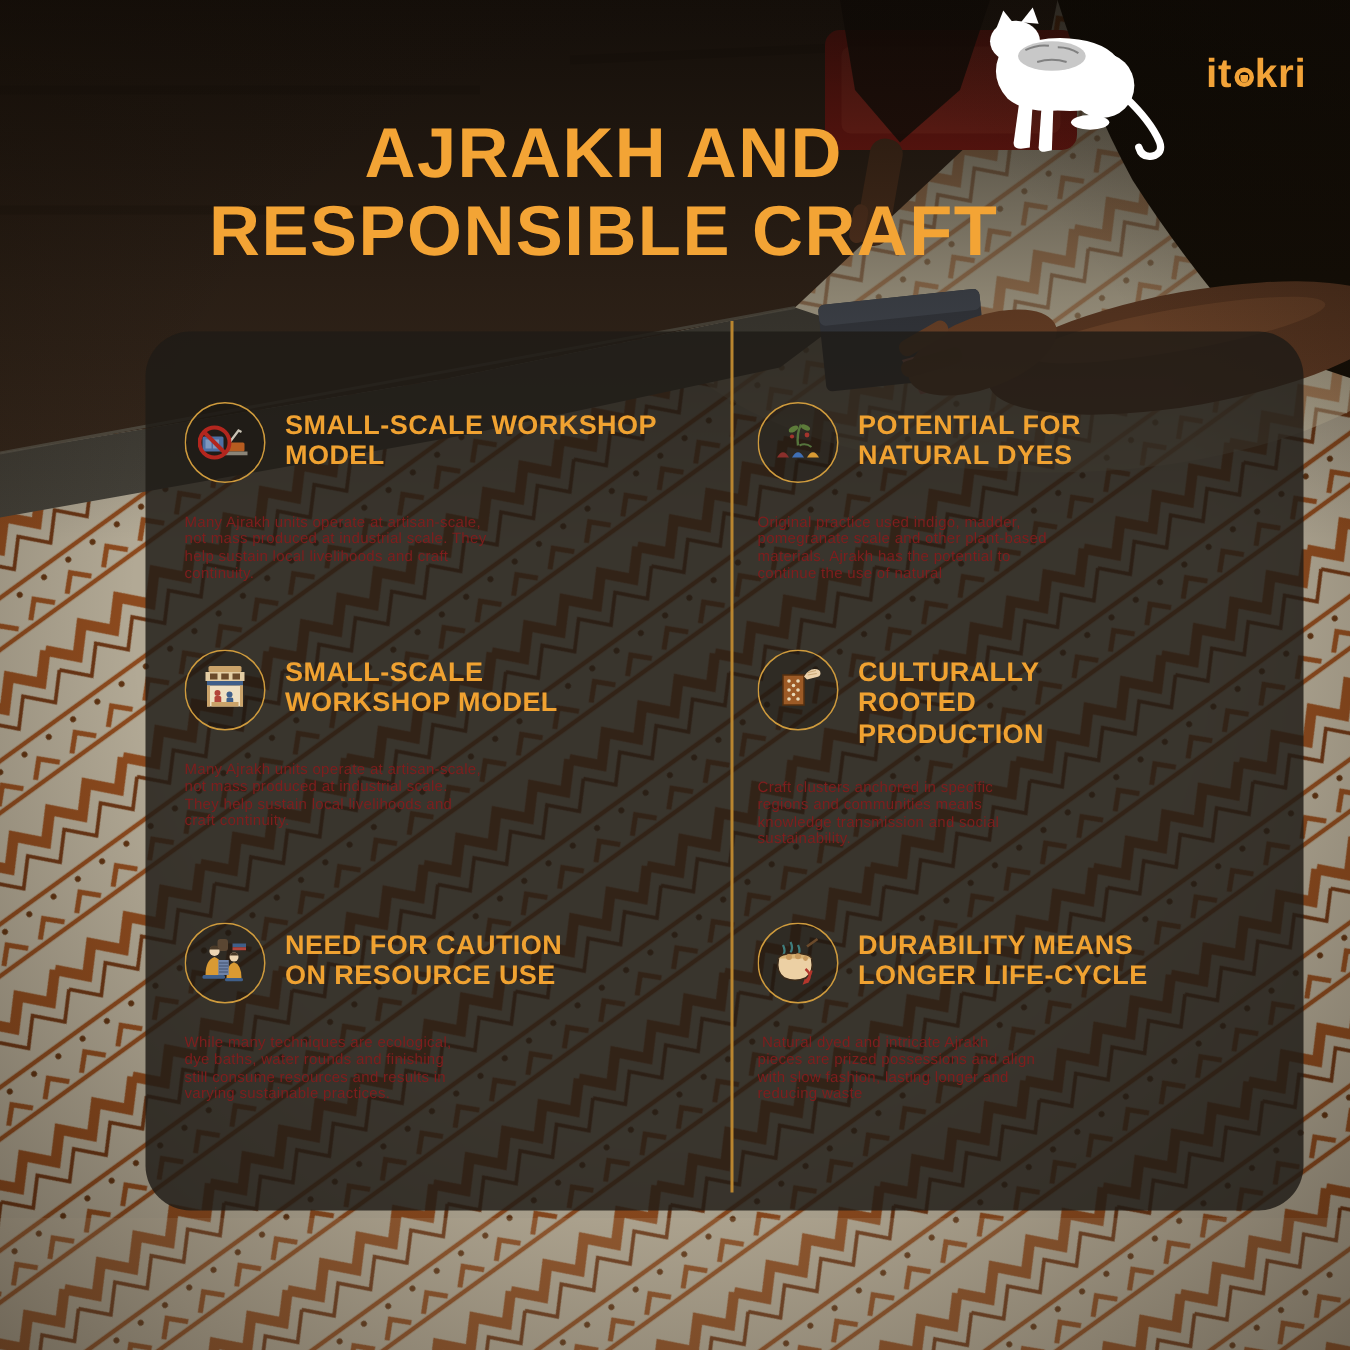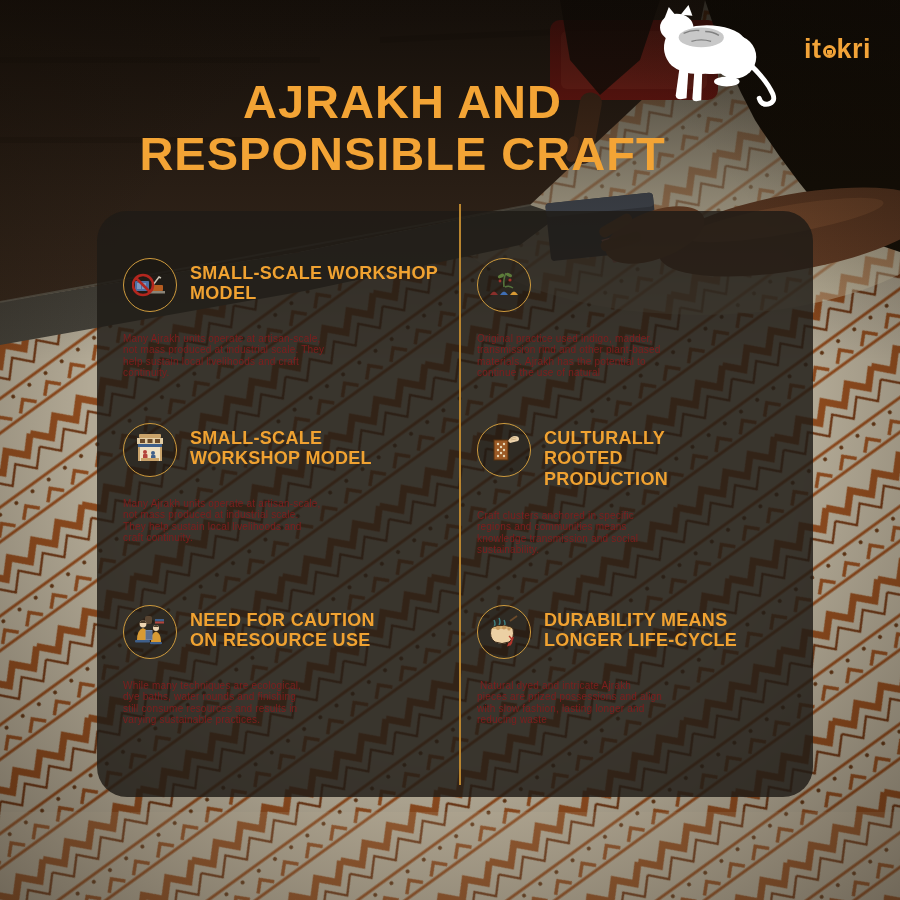--- a/index.html
+++ b/index.html
@@ -22,21 +22,21 @@
   .logo-o::after {
     content:""; position:absolute; left:1px; right:1px; bottom:0; height:5px;
     border-radius:0 0 7px 7px; background:#F2A338;
   }
   .title {
     position:absolute; left:0; top:76px; width:805px; z-index:4; margin:0;
     text-align:center; color:#F3A435; font-size:47px; font-weight:800;
     line-height:1.11; letter-spacing:1px; white-space:pre-line;
   }
   .panel {
-    position:absolute; left:97px; top:211px; width:716px; height:586px; z-index:5;
+    position:absolute; left:97px; top:221px; width:772px; height:586px; z-index:5;
     background:rgba(31,27,22,0.82); border-radius:30px;
   }
   .divider {
     position:absolute; left:calc(50% + 4px); top:-7px; width:2px; height:581px;
     background:#b9852f;
   }
   .grid {
     position:relative; display:grid; grid-template-columns:1fr 1fr;
     grid-template-rows:165px 182px auto; column-gap:38px;
     padding:47px 20px 0 26px; height:100%;
@@ -189,23 +189,25 @@
               <ellipse cx="15" cy="9" rx="3.4" ry="1.8" fill="#5d7c3a" transform="rotate(-28 15 9)"></ellipse>
               <ellipse cx="23" cy="8" rx="3.2" ry="1.7" fill="#5d7c3a" transform="rotate(24 23 8)"></ellipse>
               <circle cx="24" cy="13" r="1.6" fill="#a3342c"></circle>
               <circle cx="14" cy="14" r="1.4" fill="#a3342c"></circle>
               <path d="M19,20 q4,-2 8,1" stroke="#55743c" stroke-width="1.4" fill="none"></path>
               <path d="M4,28 Q8,21 12,28 Z" fill="#8a2f2b"></path>
               <path d="M14,28 Q18,21 22,28 Z" fill="#3f6fb5"></path>
               <path d="M24,28 Q28,21 32,28 Z" fill="#d99a33"></path>
             </svg>
           </span>
+          <h2 class="card-heading">POTENTIAL FOR
+NATURAL DYES</h2>
         </div>
         <p class="card-body">Original practice used indigo, madder,
-transmission rind and other plant-based
+pomegranate scale and other plant-based
 materials. Ajrakh has the potential to
 continue the use of natural</p>
       </section>
 
       <section class="card">
         <div class="card-head">
           <span class="icon-circle">
             <svg viewBox="0 0 36 36">
               <rect x="7" y="2" width="22" height="4" rx="1" fill="#caa36a"></rect>
               <rect x="5" y="6" width="26" height="6" fill="#e3cda4"></rect>

